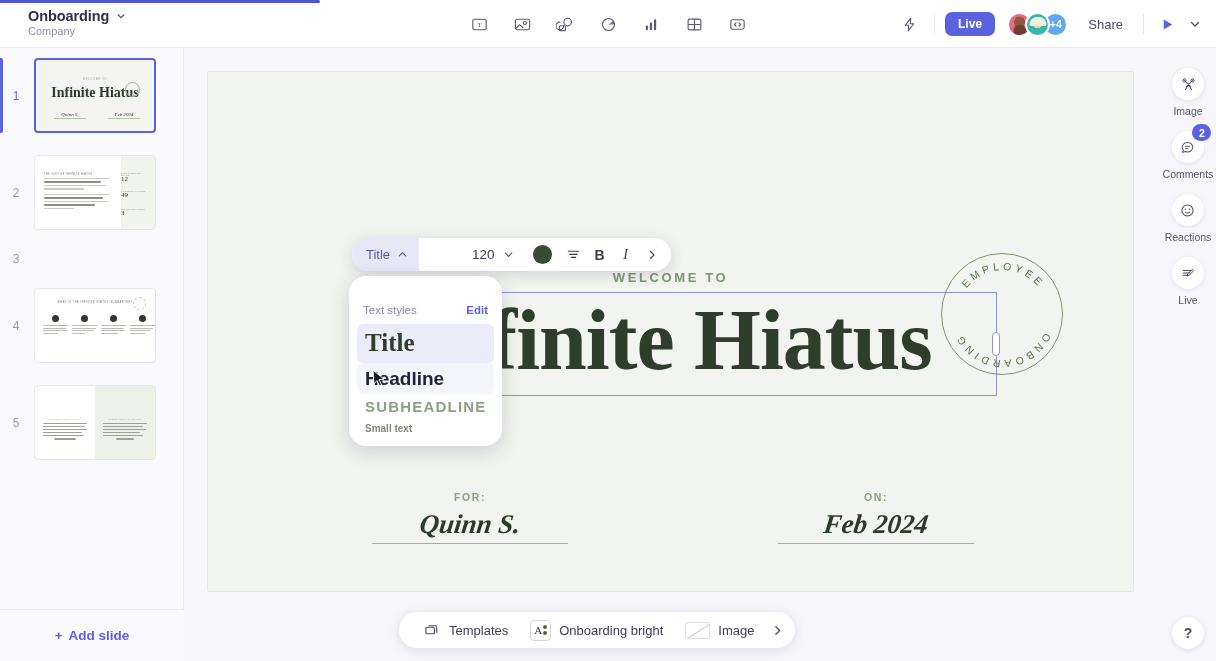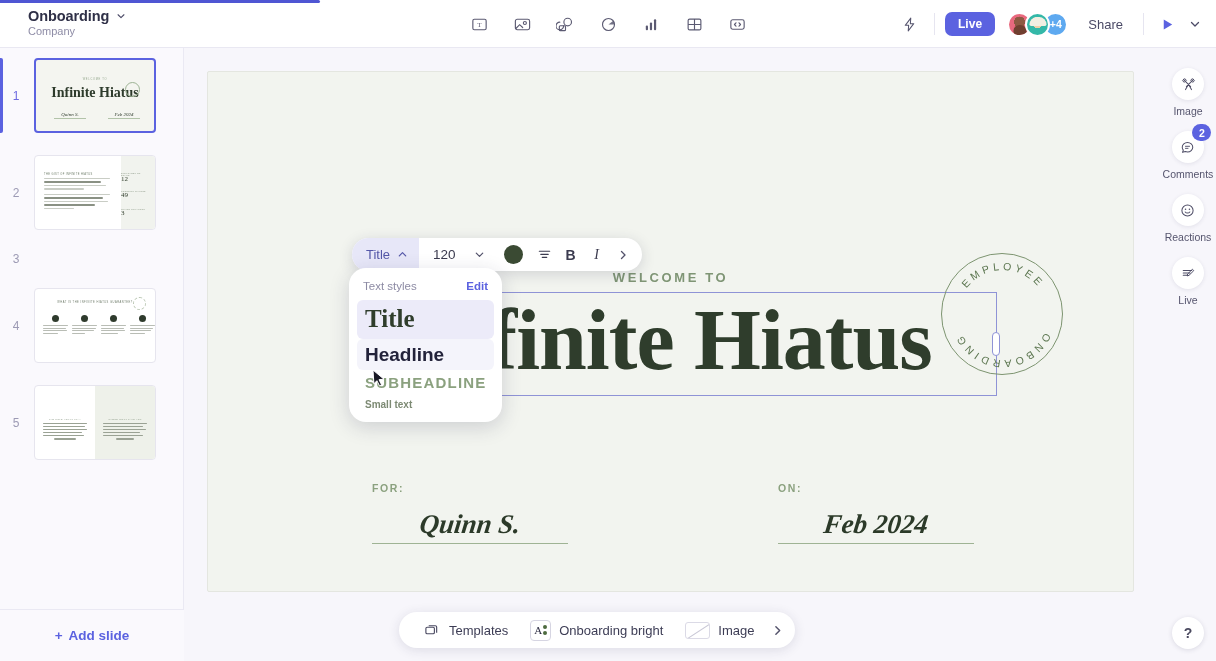--- a/index.html
+++ b/index.html
@@ -213,59 +213,59 @@
     border: 1.3px solid #8f93d6; cursor: ew-resize; pointer-events: auto;
   }
   #stamp {
     position: absolute; left: 733px; top: 181px; width: 122px; height: 122px;
     border: 1.4px solid #7d9470; border-radius: 50%;
   }
   .field { position: absolute; bottom: 47px; width: 196px; }
   .field.left { left: 164px; }
   .field.right { left: 570px; }
   .field-lbl {
-    font-size: 10.5px; letter-spacing: 1.6px; color: #8ba17f; 
-    font-weight: 600; margin-bottom: 17px;
+    font-size: 10.5px; letter-spacing: 1.6px; color: #8ba17f; text-align: center;
+    font-weight: 600; margin-bottom: 8px;
   }
   .field-val {
     font-family: "Liberation Serif", serif; font-style: italic; font-weight: 700;
     font-size: 27px; color: #2c3a29; text-align: center; line-height: 1;
     transform: skewX(-7deg);
   }
   .field-line { height: 1.4px; background: #9fb394; margin-top: 5px; }
 
   
   #fmt-bar {
     position: absolute; left: 352px; top: 238px; height: 33px;
     background: #ffffff; border-radius: 17px; display: flex; align-items: center;
     padding: 0 6px 0 0; box-shadow: 0 3px 14px rgba(40,40,80,.17); z-index: 40;
   }
   .fmt-style-pill {
     display: flex; align-items: center; gap: 7px; background: #e7e7f8;
     height: 33px; padding: 0 11px 0 14px; border-radius: 17px 0 0 17px; cursor: pointer;
   }
   .fmt-style-pill span { font-size: 13px; color: #5457a8; }
   .fmt-size {
-    display: flex; align-items: center; gap: 18px; padding: 0 10px 0 14px; cursor: pointer;
+    display: flex; align-items: center; gap: 8px; padding: 0 10px 0 14px; cursor: pointer; margin-left: 39px;
   }
   .fmt-size span { font-size: 13.5px; color: #3b3b4f; }
   .swatch {
     width: 19px; height: 19px; border-radius: 50%; margin: 0 9px; cursor: pointer;
   }
   .fmt-ic {
     width: 26px; height: 26px; display: flex; align-items: center; justify-content: center;
     border-radius: 5px; cursor: pointer; color: #3b3b4f;
   }
   .fmt-b { font-size: 14px; font-weight: 700; font-family: "Liberation Sans", sans-serif; }
   .fmt-i { font-size: 14px; font-style: italic; font-family: "Liberation Serif", serif; }
 
   
   #styles-menu {
-    position: absolute; left: 349px; top: 268px; width: 153px;
-    background: #fff; border-radius: 17px; padding: 8px 8px 8px;
+    position: absolute; left: 349px; top: 276px; width: 153px;
+    background: #fff; border-radius: 17px; padding: 24px 8px 8px;
     box-shadow: 0 5px 20px rgba(40,40,80,.18); z-index: 45;
   }
   .sm-head {
     display: flex; justify-content: space-between; align-items: baseline;
     padding: 4px 6px 8px;
   }
   .sm-head .lbl { font-size: 11.5px; color: #8d8ba4; }
   .sm-head .edit { font-size: 11.5px; color: #5b62e0; font-weight: 700; cursor: pointer; }
   .sm-item { padding: 4px 8px; border-radius: 6px; cursor: pointer; }
   .sm-item.sel { background: #ecebf9; }

